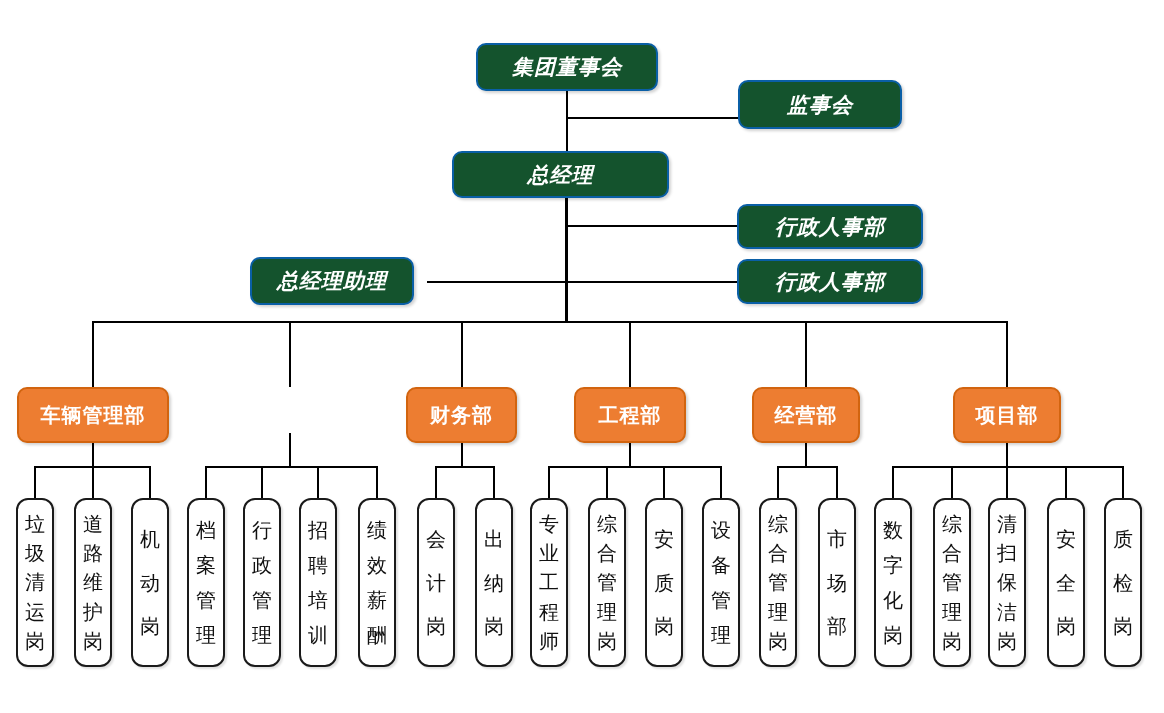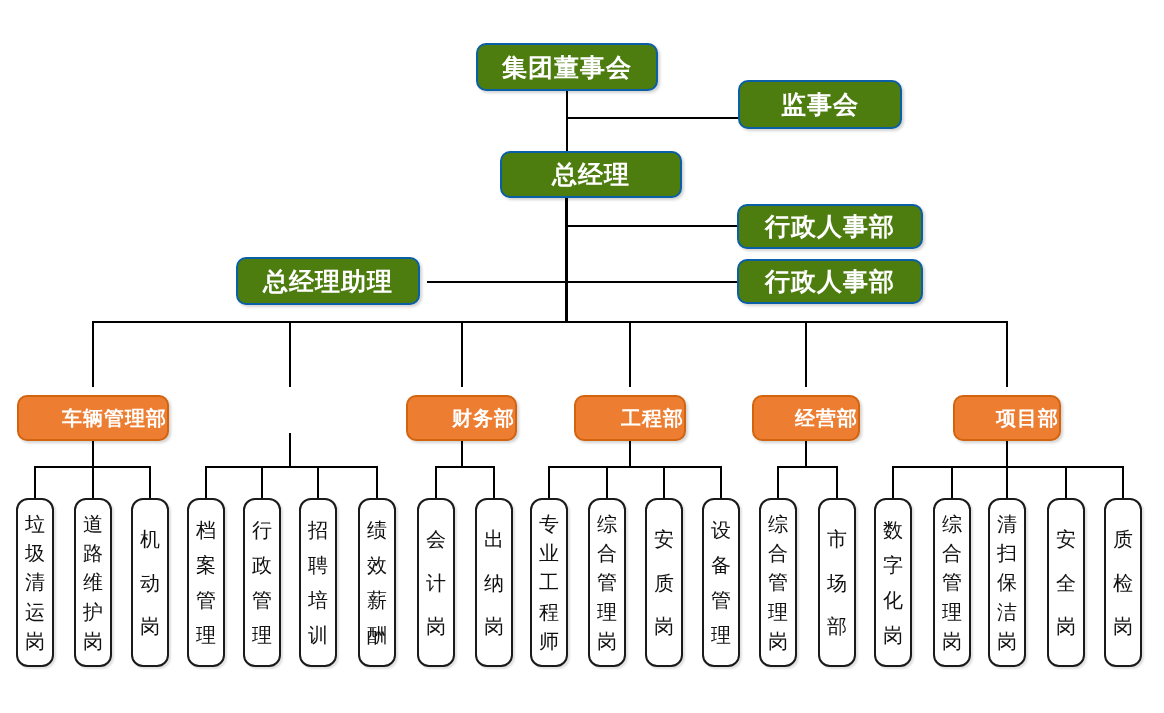--- a/index.html
+++ b/index.html
@@ -1,29 +1,29 @@
 <!DOCTYPE html>
 <html><head>
 <meta charset="utf-8">
 <style>
   html,body{margin:0;padding:0;background:#ffffff;}
   body{font-family:"Liberation Sans", sans-serif;}
   .canvas{position:relative;width:1164px;height:713px;background:#ffffff;overflow:hidden;}
   .line{position:absolute;background:#000;}
   .exec{
     position:absolute;display:flex;align-items:center;justify-content:center;
-    background:#4d7c0f;border:2px solid #0A5FA6;border-radius:10px;
+    background:#14532d;border:2px solid #0A5FA6;border-radius:10px;
     box-shadow:2px 2px 3px rgba(0,0,0,.18);box-sizing:border-box;
-    color:#fff;font-weight:700;font-size:25px;letter-spacing:1px;
+    color:#fff;font-weight:700;font-size:21px;letter-spacing:1px;font-style:italic;
   }
   .dept{
-    position:absolute;top:387px;height:46px;display:flex;align-items:center;justify-content:flex-end;
+    position:absolute;top:387px;height:56px;display:flex;align-items:center;justify-content:center;
     background:#ED7D31;border:2px solid #D2640F;border-radius:10px;
     box-shadow:2px 2px 3px rgba(0,0,0,.18);box-sizing:border-box;
-    color:#fff;font-weight:700;font-size:20px;letter-spacing:1px;margin-top:8px;
+    color:#fff;font-weight:700;font-size:20px;letter-spacing:1px;
   }
   .vbox{
     position:absolute;top:498px;width:38px;height:169px;
     background:#fff;border:2px solid #1a1a1a;border-radius:12px;
     box-shadow:2px 2px 2px rgba(0,0,0,.12);box-sizing:border-box;
     display:flex;
   }
   .vlabel{
     flex:1;display:flex;flex-direction:column;justify-content:space-evenly;align-items:center;
     font-size:20px;color:#111;font-weight:500;padding:5px 0;line-height:1;
@@ -84,30 +84,30 @@
   <div class="line" style="left:1006px;top:466px;width:2px;height:32px"></div>
   <div class="line" style="left:1065px;top:466px;width:2px;height:32px"></div>
   <div class="line" style="left:1122px;top:466px;width:2px;height:32px"></div>
 
   <div class="exec" style="left:476px;top:43px;width:182px;height:48px">
     <span class="lbl">集团董事会</span>
   </div>
   <div class="exec" style="left:738px;top:80px;width:164px;height:49px">
     <span class="lbl">监事会</span>
   </div>
-  <div class="exec" style="left:500px;top:151px;width:182px;height:47px">
+  <div class="exec" style="left:452px;top:151px;width:217px;height:47px">
     <span class="lbl">总经理</span>
   </div>
   <div class="exec" style="left:737px;top:204px;width:186px;height:45px">
     <span class="lbl">行政人事部</span>
   </div>
   <div class="exec" style="left:737px;top:259px;width:186px;height:45px">
     <span class="lbl">行政人事部</span>
   </div>
-  <div class="exec" style="left:236px;top:257px;width:184px;height:48px">
+  <div class="exec" style="left:250px;top:257px;width:164px;height:48px">
     <span class="lbl">总经理助理</span>
   </div>
 
   <div class="dept" style="left:17px;width:152px">
     <span class="lbl">车辆管理部</span>
   </div>
   <div class="dept" style="left:406px;width:111px">
     <span class="lbl">财务部</span>
   </div>
   <div class="dept" style="left:752px;width:108px">

